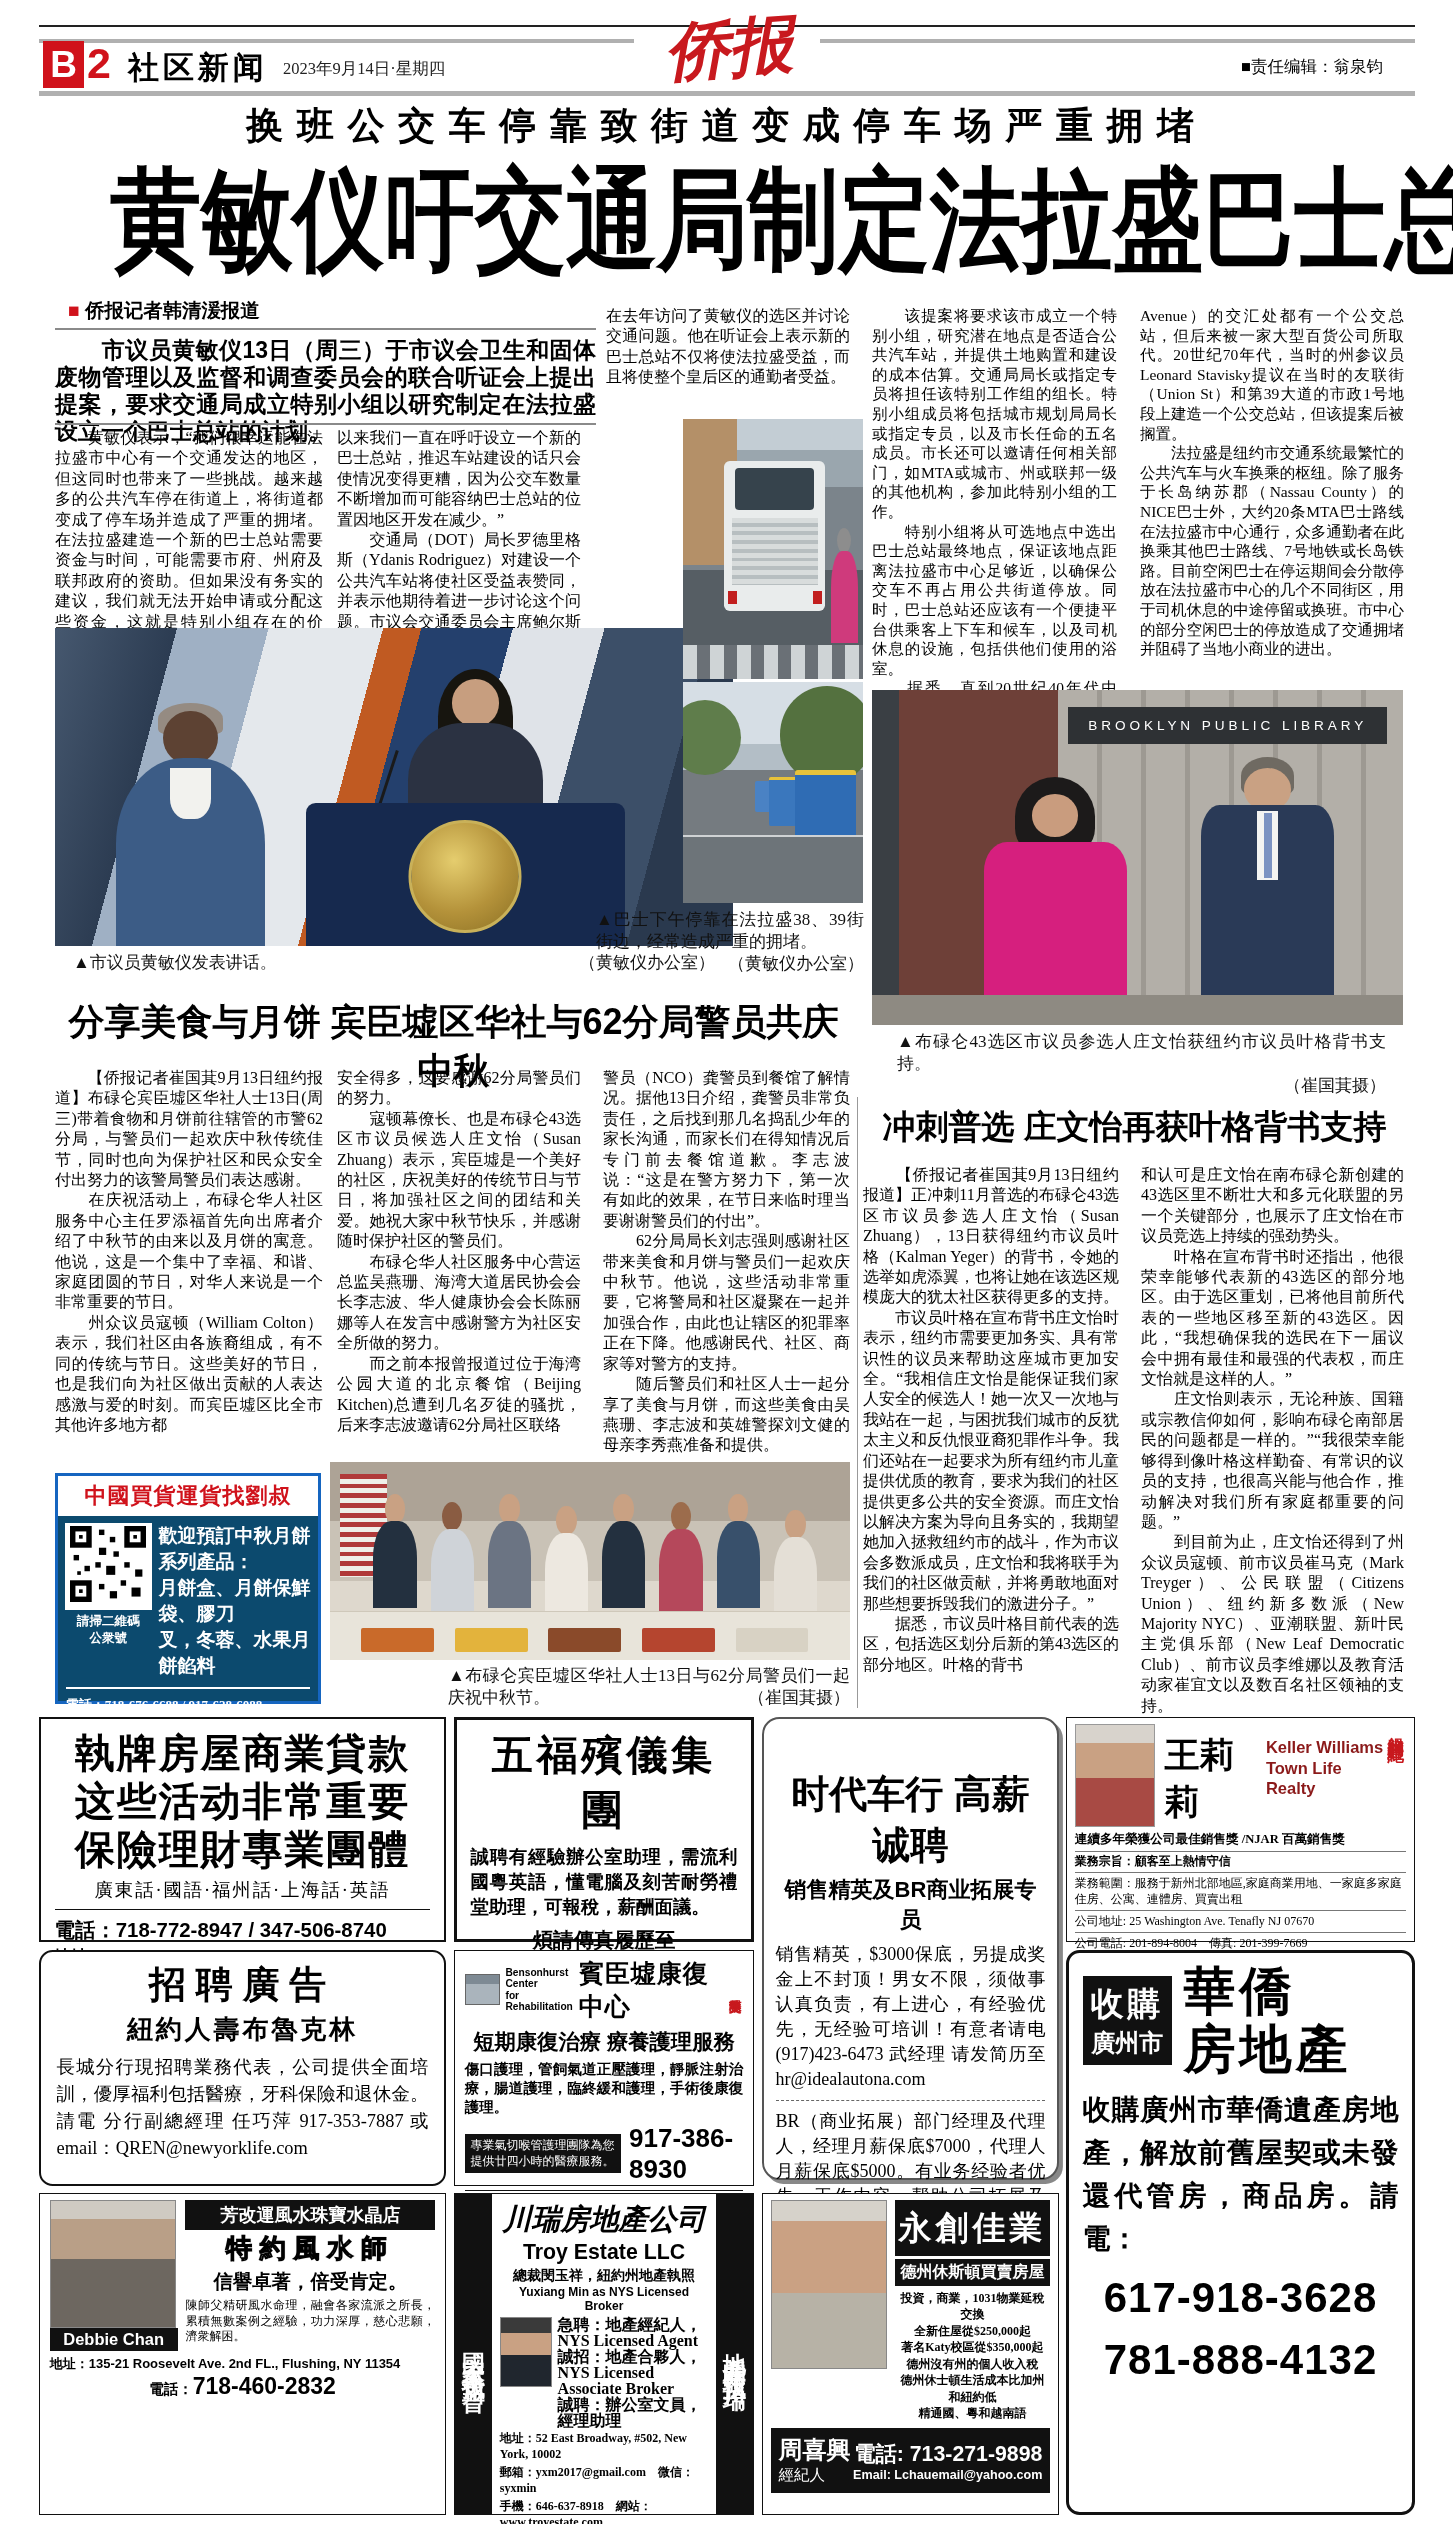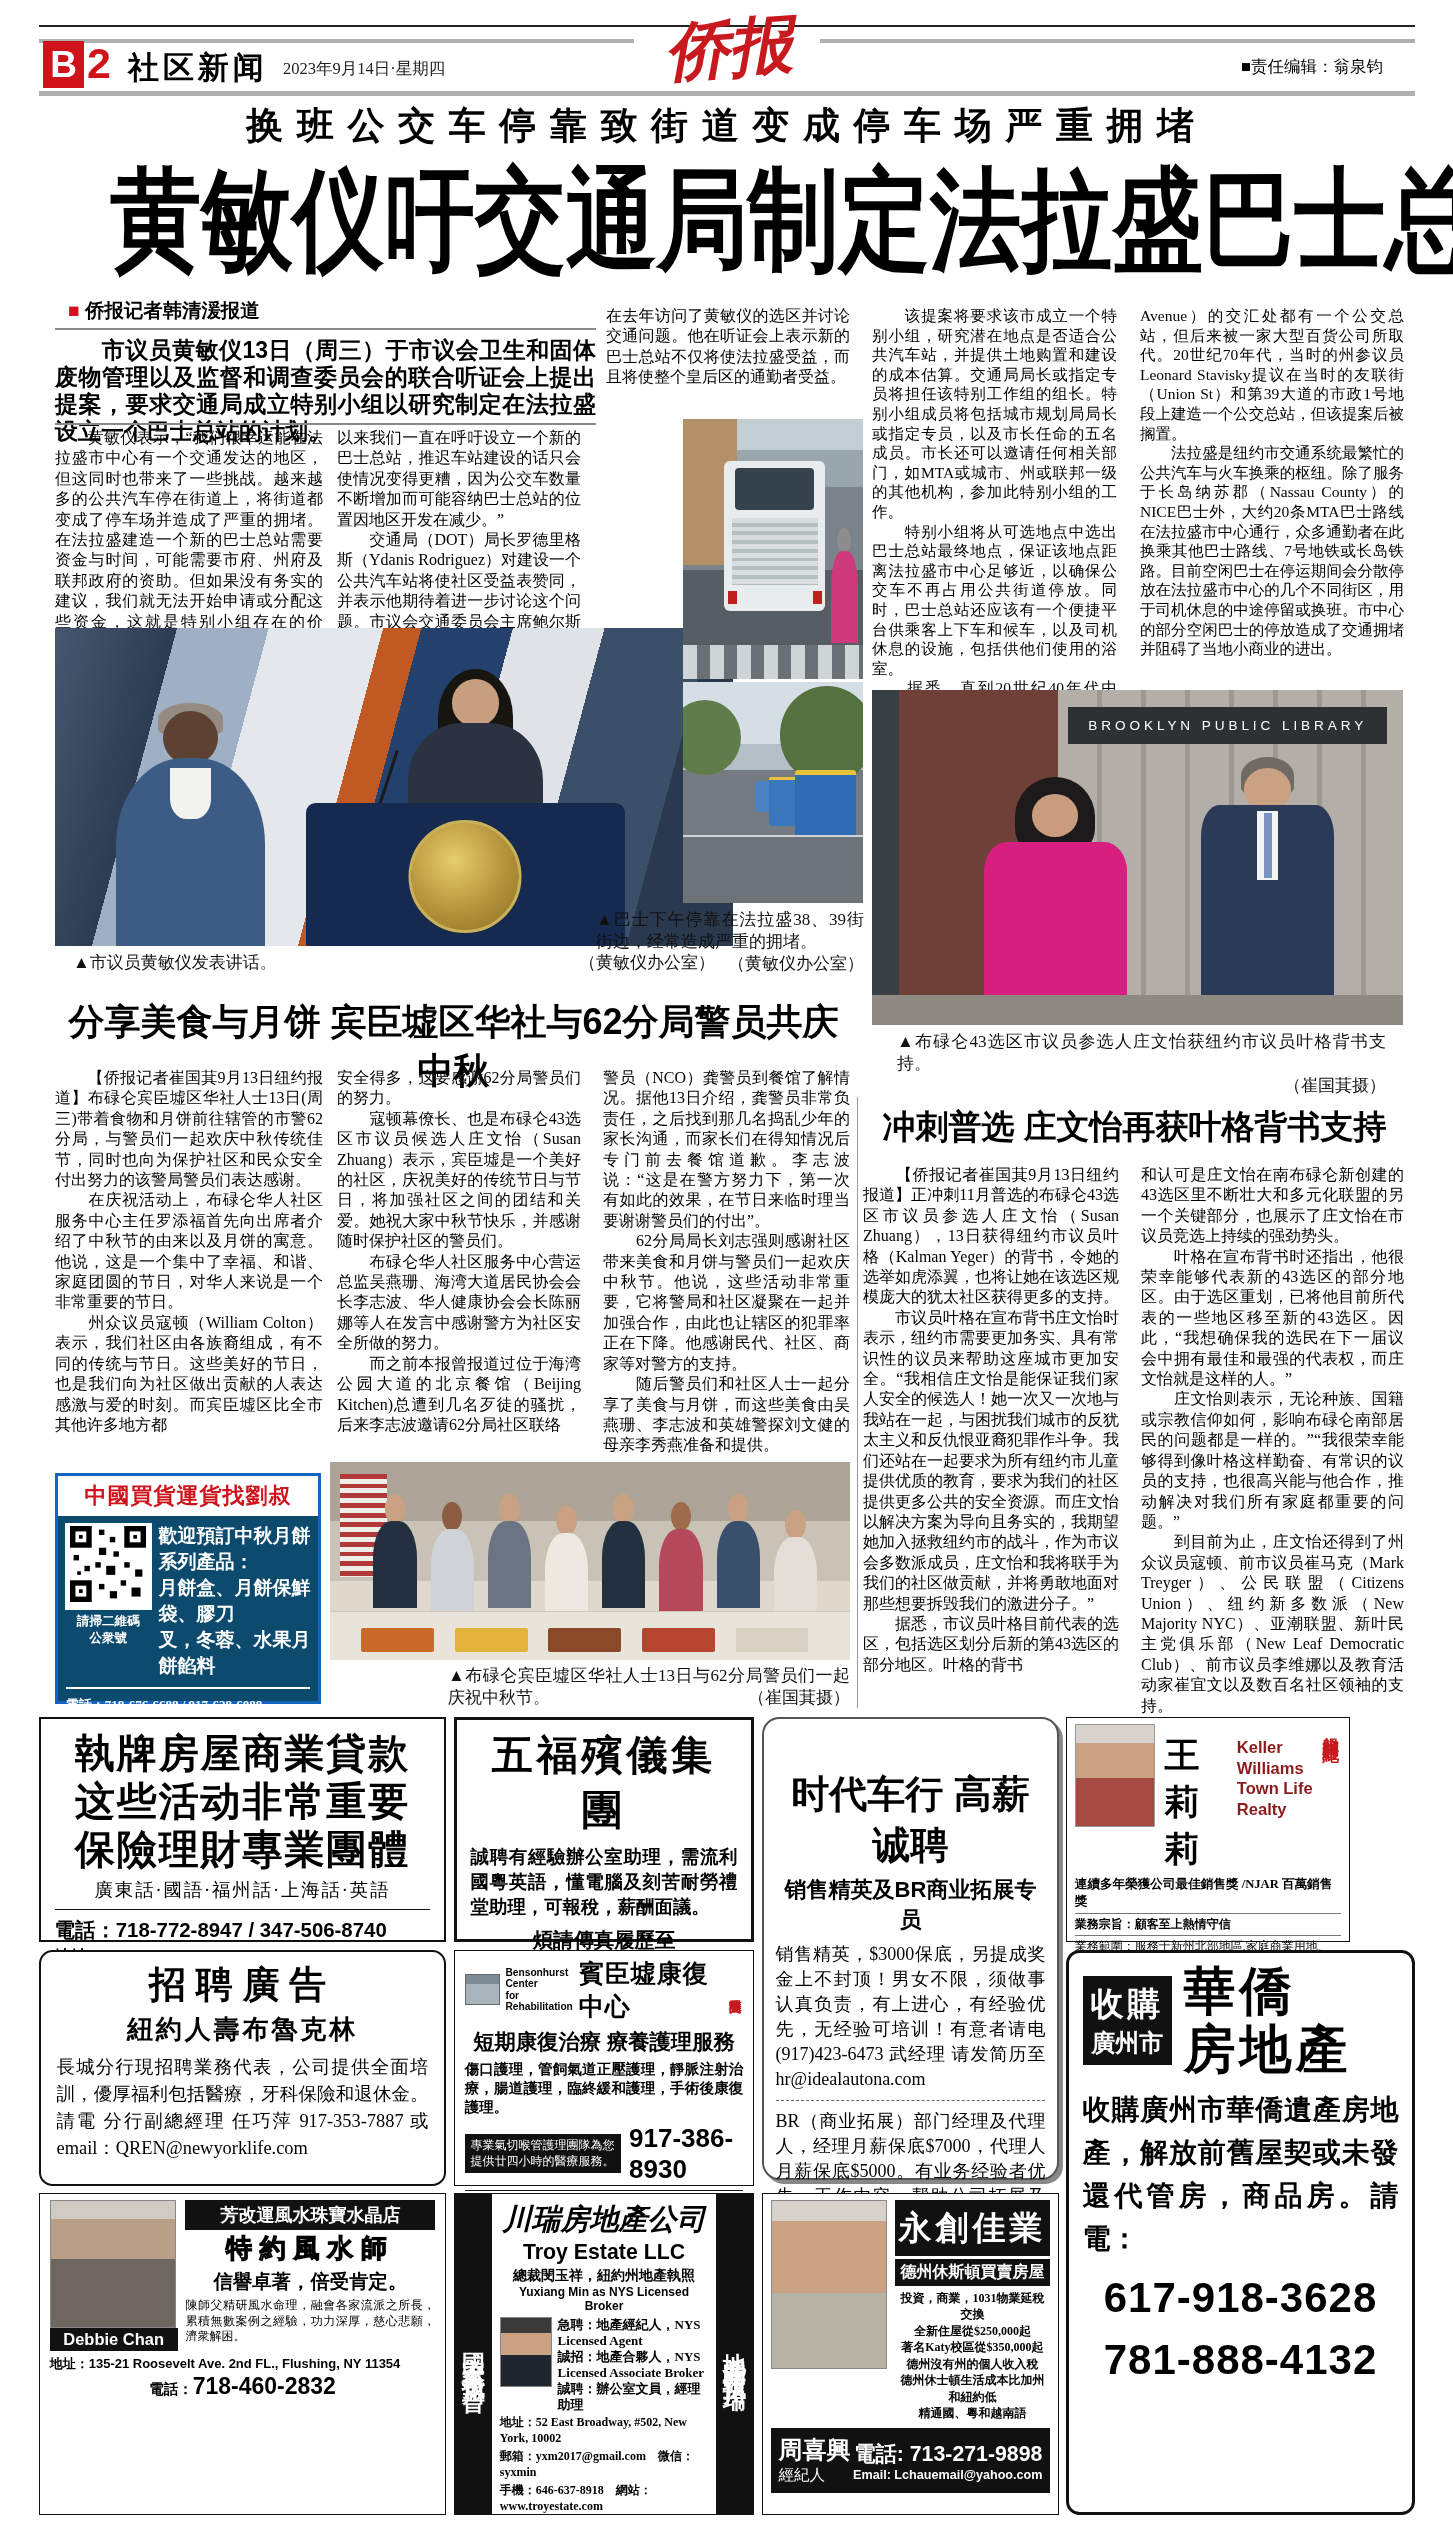--- a/index.html
+++ b/index.html
@@ -204,21 +204,21 @@
   .ad-troy{border:1.9px solid #111;display:flex;padding:0;}
   .troy-bar{background:#111;color:#fff;width:37px;flex:none;display:flex;align-items:center;
             justify-content:center;font-size:23px;font-weight:900;letter-spacing:5.8px;}
   .troy-mid{flex:1;padding:5.8px 7.8px;text-align:center;}
   .troy-title{font-size:29px;font-weight:900;font-style:italic;}
   .troy-en{font-size:21.3px;font-weight:900;font-family:"Liberation Sans",sans-serif;}
   .troy-l1{font-size:14px;font-weight:bold;margin-top:1.9px;}
   .troy-l2{font-size:12px;font-weight:bold;}
   .troy-hire{display:flex;margin-top:3.9px;text-align:left;}
   .troy-pic{width:50px;height:68px;flex:none;background:linear-gradient(#3a3a3a 22%,#c9a183 22% 55%,#20262e 55%);border:1px solid #888;}
-  .troy-hl{font-size:13px;font-weight:bold;line-height:16px;padding-left:5.8px;}
+  .troy-hl{font-size:16px;font-weight:bold;line-height:16px;padding-left:5.8px;}
   .troy-c{font-size:12px;font-weight:bold;text-align:left;margin-top:2.9px;line-height:15.5px;}
   
   .ad-yc{border:1.9px solid #111;padding:5.8px 7.8px;}
   .yc-top{display:flex;}
   .yc-photo{width:114px;height:167px;flex:none;background:linear-gradient(#d6d2ca 12%,#caa183 12% 55%,#b7b2a6 55%);border:1px solid #888;}
   .yc-right{flex:1;padding-left:7.8px;text-align:center;}
   .yc-title{background:#111;color:#fff;font-size:33px;font-weight:900;padding:5.8px 0;letter-spacing:3.9px;}
   .yc-sub{background:#111;color:#fff;font-size:16px;font-weight:bold;padding:2.9px 0;margin-top:2.9px;}
   .yc-lines{font-size:12px;font-weight:bold;line-height:16.5px;margin-top:3.9px;white-space:pre-line;}
   .yc-bot{background:#111;color:#fff;display:flex;margin-top:5.8px;padding:7.8px;align-items:center;}
@@ -470,21 +470,21 @@
   </div>
 
   <div class="ad ad-shidai" style="left:762px;top:1717px;width:297px;height:463px;">
     <div class="sd-title">时代车行 高薪诚聘</div>
     <div class="sd-sub">销售精英及BR商业拓展专员</div>
     <div class="sd-body">销售精英，$3000保底，另提成奖金上不封顶！男女不限，须做事认真负责，有上进心，有经验优先，无经验可培训！有意者请电 (917)423-6473 武经理 请发简历至 hr@idealautona.com</div>
     <div class="sd-div"></div>
     <div class="sd-body">BR（商业拓展）部门经理及代理人，经理月薪保底$7000，代理人月薪保底$5000。有业务经验者优先。工作内容，帮助公司拓展及维护与其他公司的良好关系。有意者请电：(917)972-2360 MC，请发简历至 hr@idealautona.com</div>
   </div>
 
-  <div class="ad ad-wll" style="left:1066px;top:1717px;width:284px;height:225px;">
+  <div class="ad ad-wll" style="left:1066px;top:1717px;width:349px;height:225px;">
     <div class="wll-top">
       <div class="wll-photo"></div>
       <div class="wll-name">王莉莉</div>
       <div class="wll-brand sans">
         <div>Keller Williams</div>
         <div>Town Life Realty</div>
       </div>
       <div class="wll-badge vert">銀牌銷售經紀</div>
     </div>
     <div class="wll-award">連續多年榮獲公司最佳銷售獎 /NJAR 百萬銷售獎</div>

